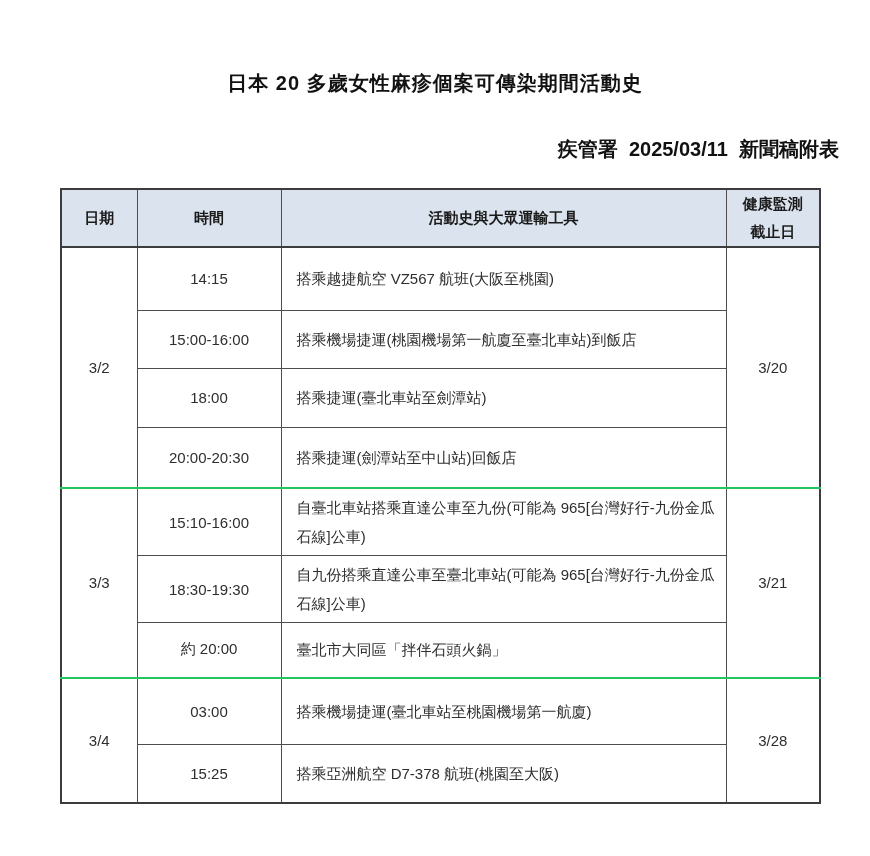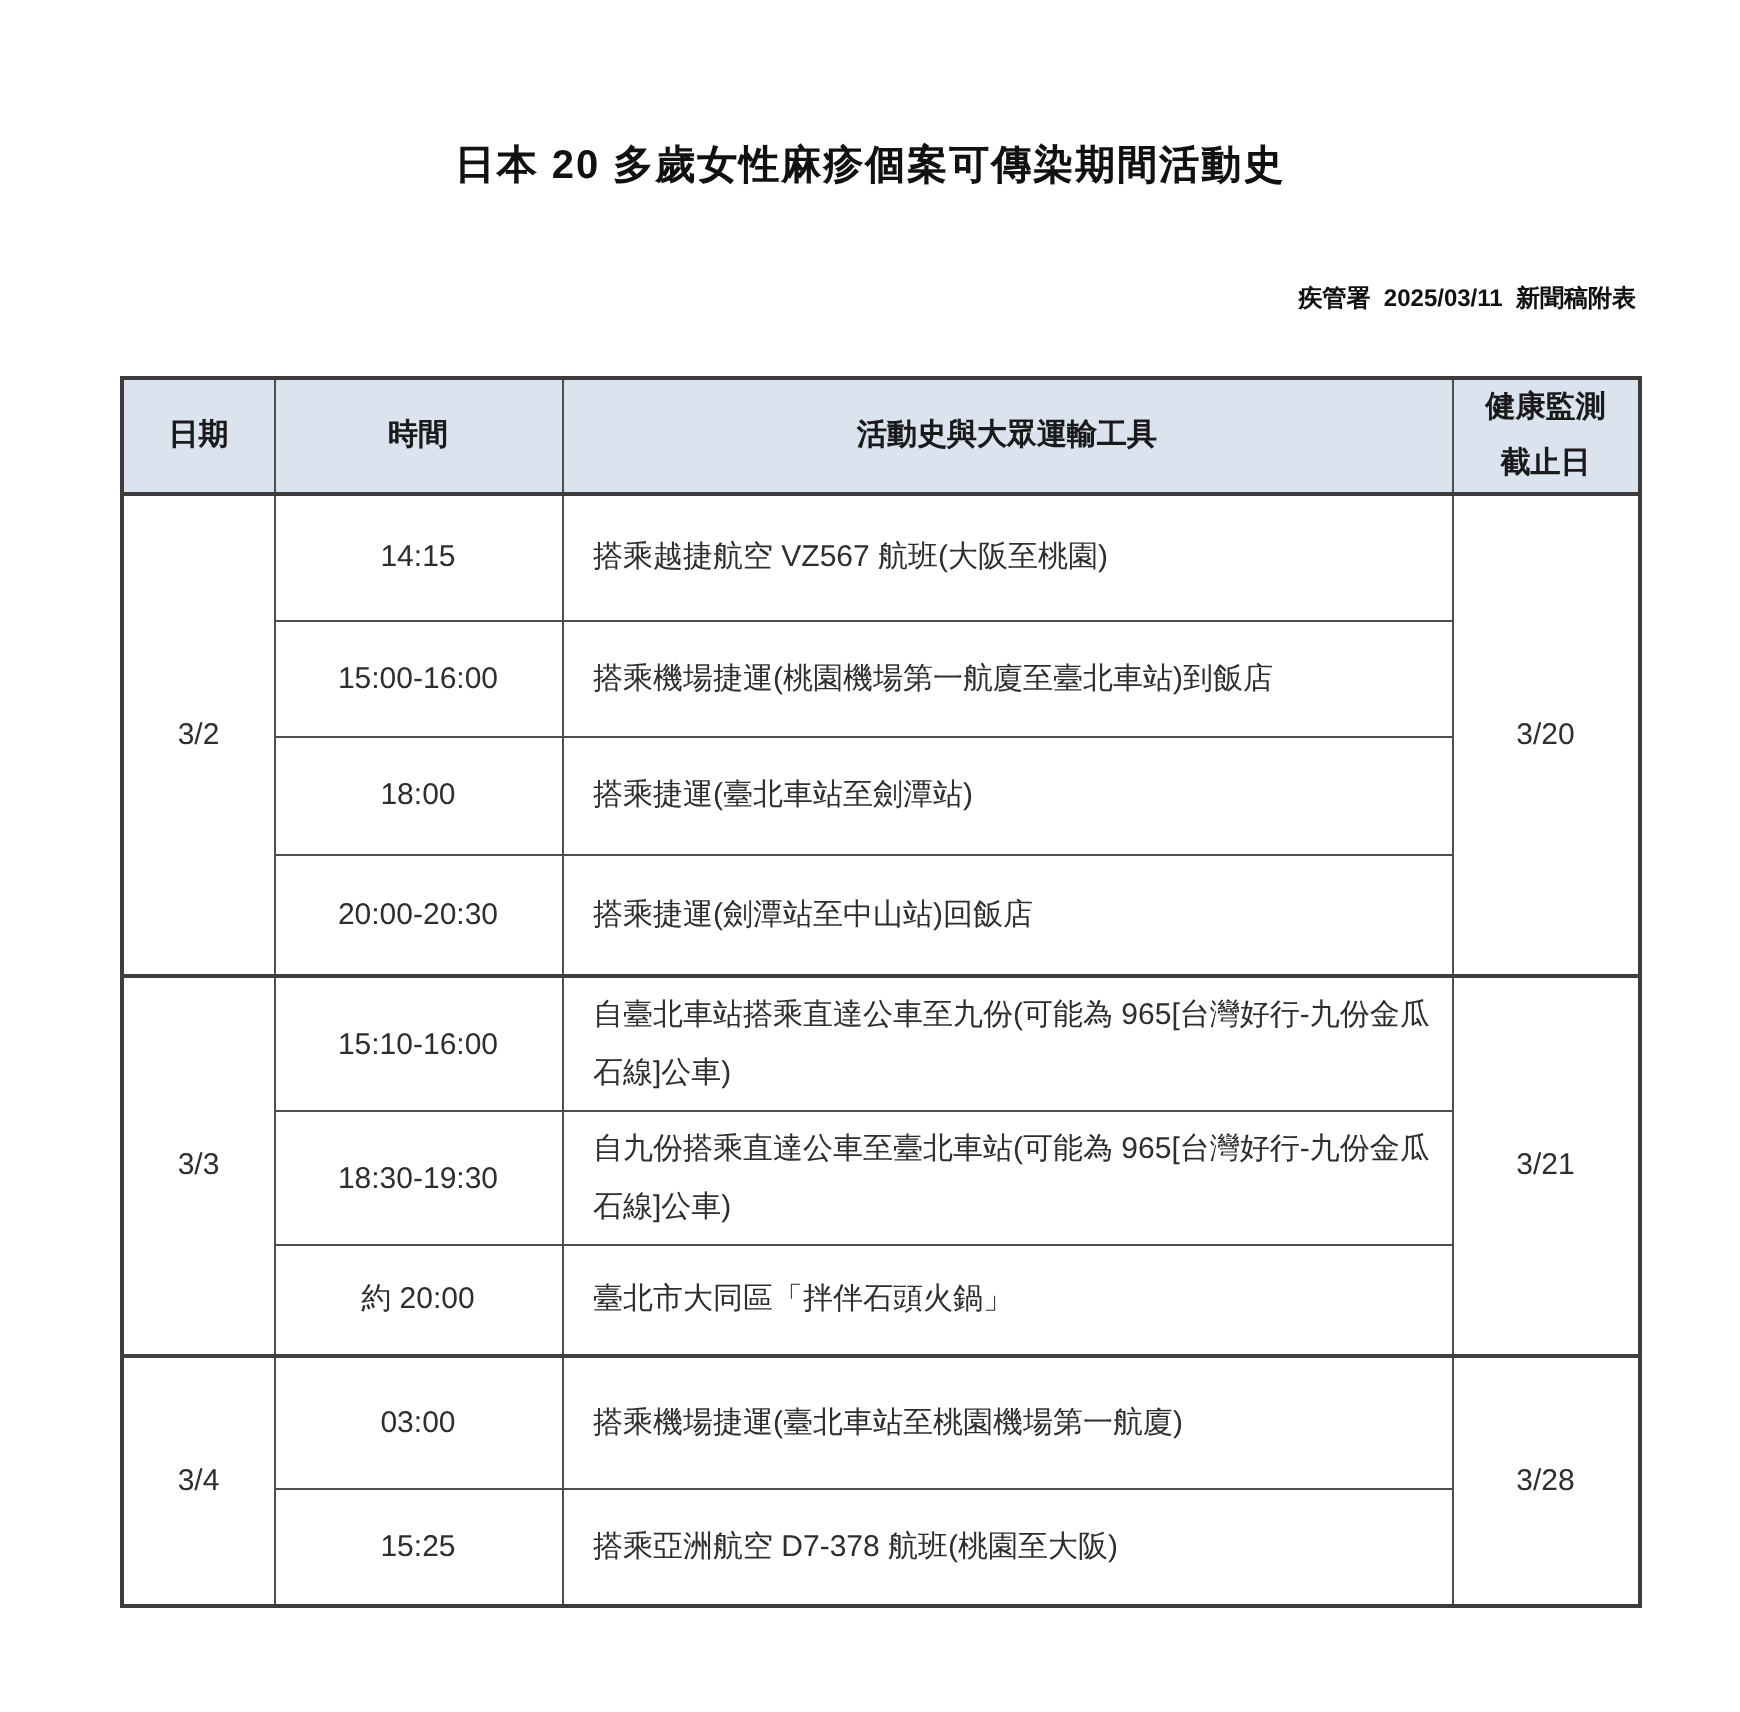--- a/index.html
+++ b/index.html
@@ -21,23 +21,23 @@
     margin-top: 66px;
     text-align: center;
     font-size: 20px;
     line-height: 34px;
     font-weight: bold;
     color: #111111;
     letter-spacing: 1px;
   }
   .source-caption {
     margin-top: 38px;
-    padding-right: 52px;
+    padding-right: 31px;
     text-align: right;
-    font-size: 12px;
+    font-size: 20px;
     line-height: 22px;
     font-weight: bold;
     color: #111111;
     white-space: pre;
   }
   table.activity-table {
     margin: 28px 0 0 60px;
     width: 759px;
     border-collapse: collapse;
     table-layout: fixed;
@@ -61,21 +61,21 @@
     color: #1a1a1a;
     border-bottom: 2px solid #3c3c3c;
     line-height: 28px;
   }
   th.wrap-header { white-space: pre-line; }
   td.cell-activity {
     text-align: left;
     padding: 4px 8px 4px 15px;
     line-height: 29px;
   }
-  tr.sec-end > td, td.sec-end { border-bottom: 2px solid #404040; }
+  tr.sec-end > td, td.sec-end { border-bottom: 2px solid #22c55e; }
   tr.h-header { height: 58px; }
   tr.h-r1 { height: 63px; }
   tr.h-r2 { height: 58px; margin-left: 36px; }
   tr.h-r3 { height: 59px; }
   tr.h-r4 { height: 61px; }
   tr.h-r5 { height: 62px; }
   tr.h-r6 { height: 66px; }
   tr.h-r7 { height: 55px; }
   tr.h-r8 { height: 67px; }
   tr.h-r9 { height: 58px; }

